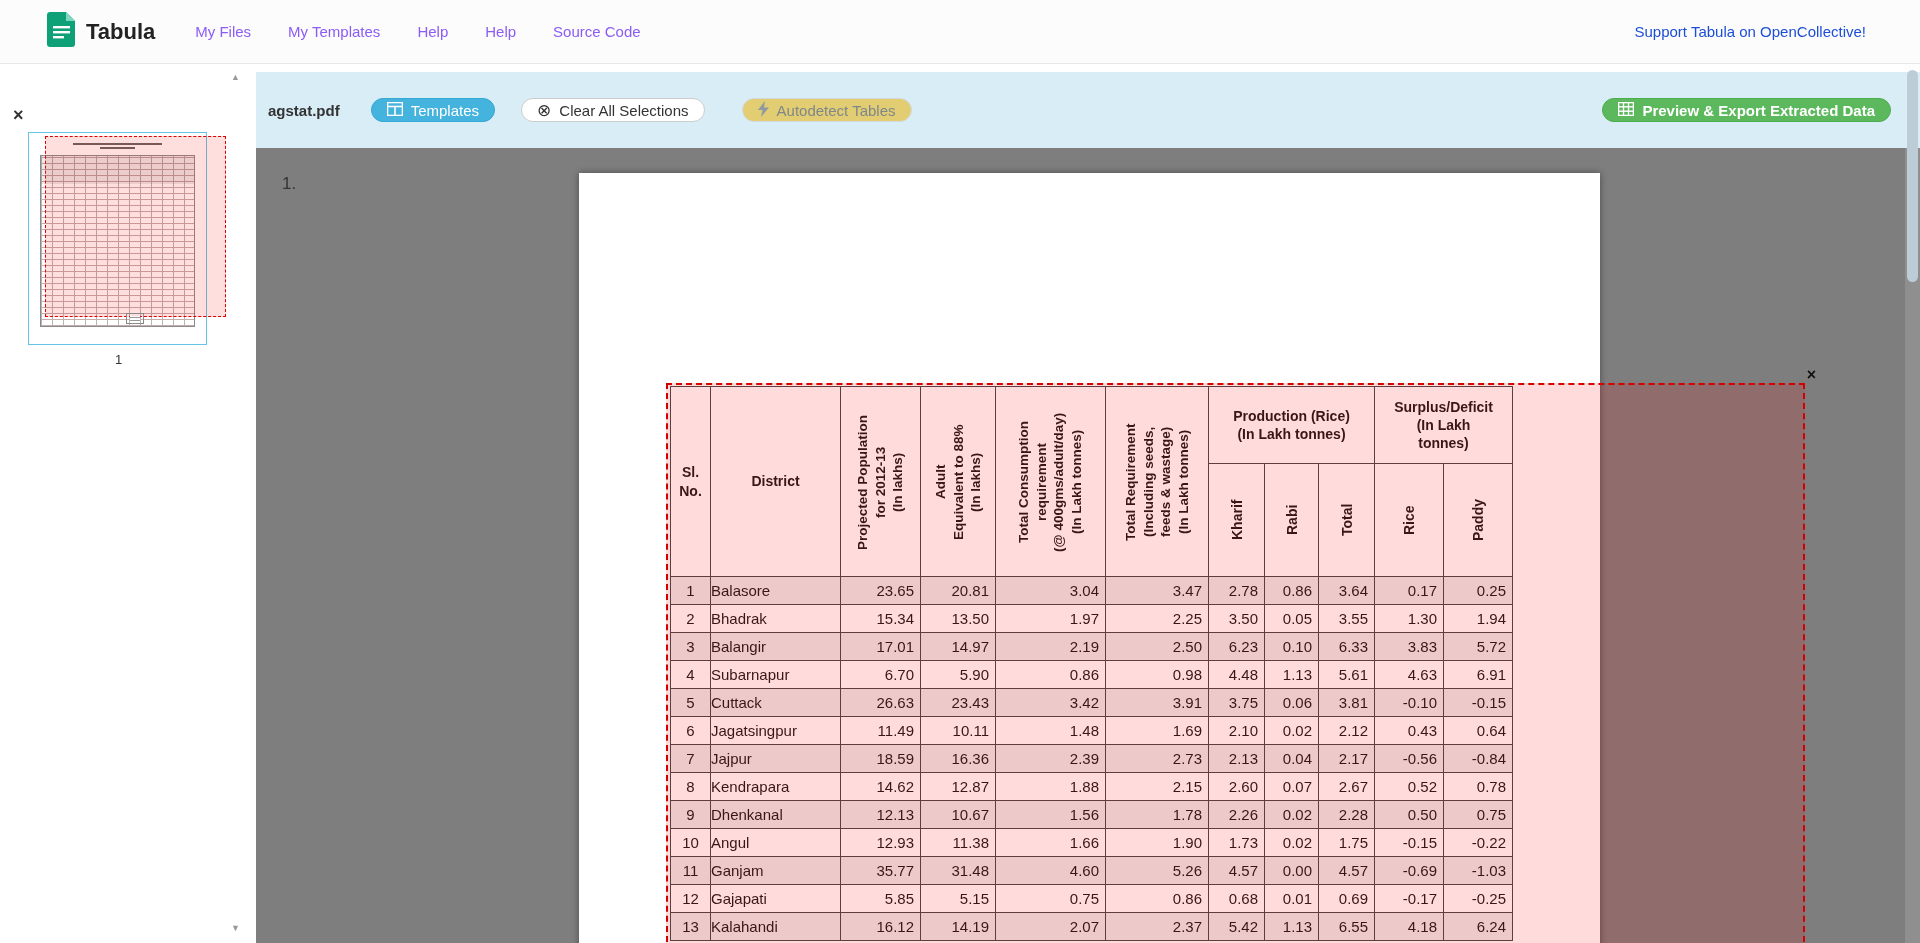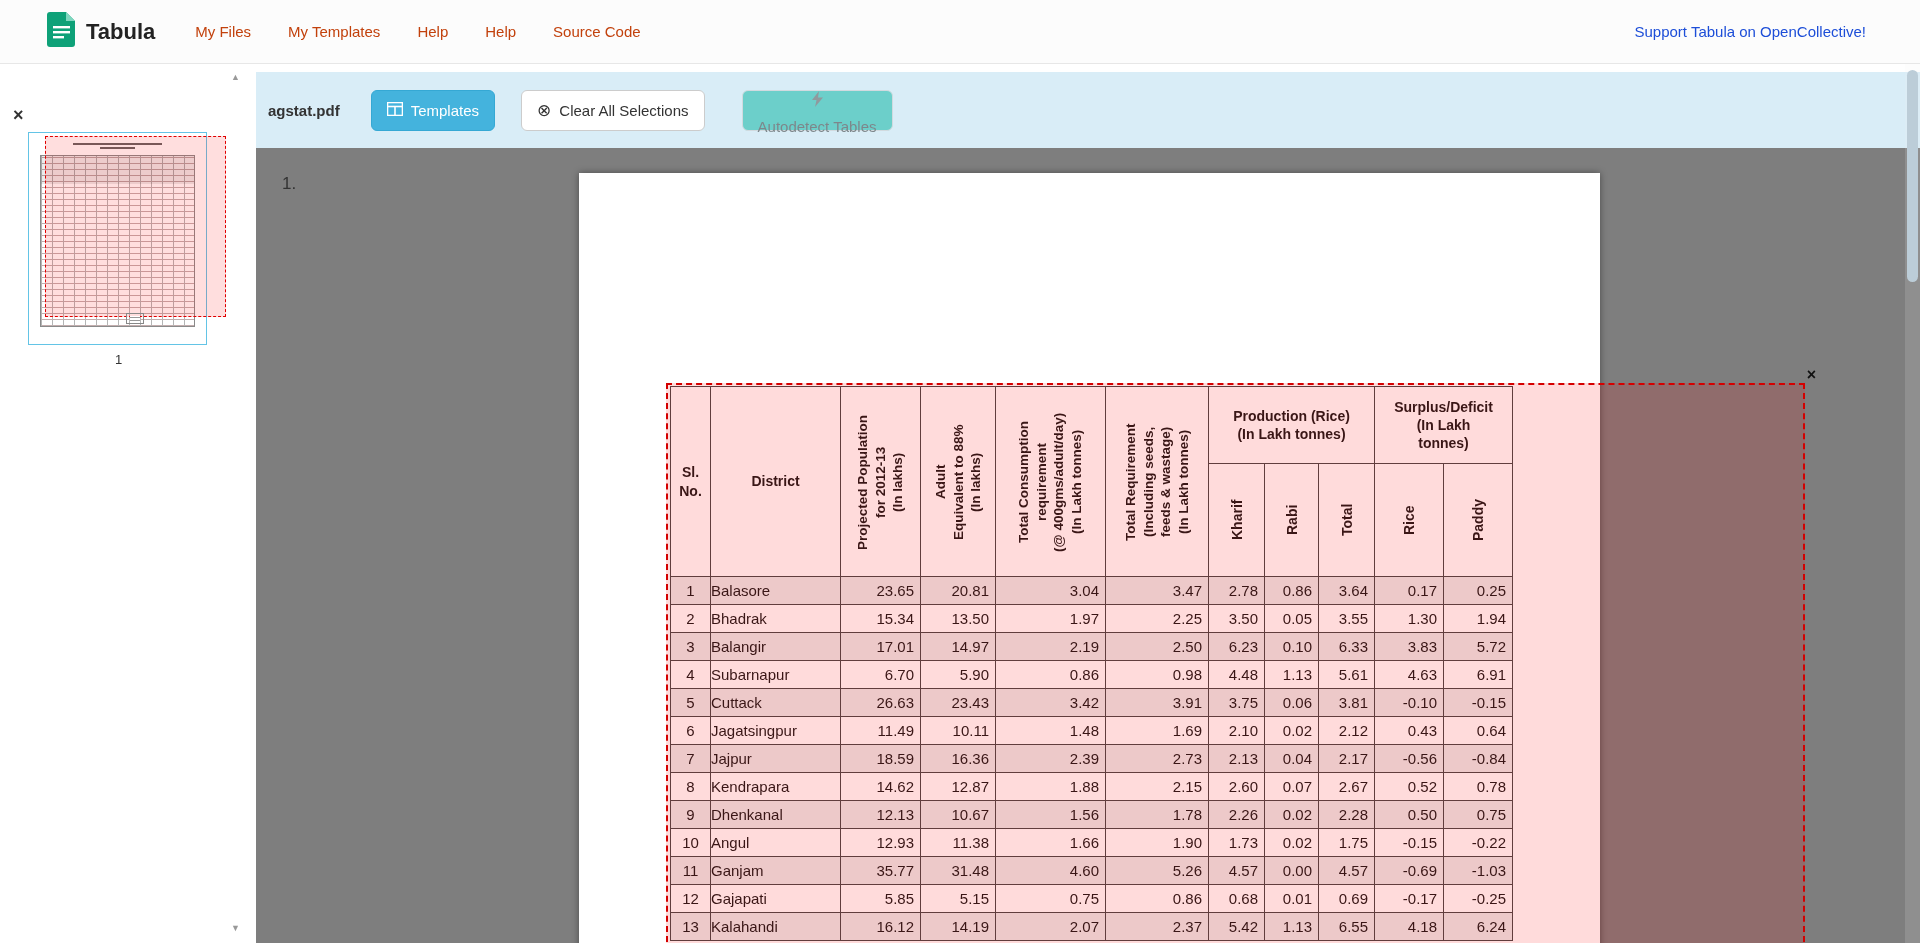--- a/index.html
+++ b/index.html
@@ -12,21 +12,21 @@
 
   
   .navbar {
     position: absolute; top: 0; left: 0; width: 100%; height: 64px;
     background: #fcfcfc; border-bottom: 1px solid #e7e7e7;
     display: flex; align-items: center; z-index: 30;
   }
   .brand { display: flex; align-items: center; margin-left: 47px; cursor: pointer; }
   .brand-name { font-size: 22px; font-weight: bold; color: #222; margin-left: 10px; }
   .nav-items { display: flex; gap: 37px; margin-left: 40px; }
-  .nav-item { font-size: 15px; color: #c2410c; cursor: pointer; white-space: nowrap; }
+  .nav-item { font-size: 15px; color: #8b5cf6; cursor: pointer; white-space: nowrap; }
   .support { margin-left: auto; margin-right: 54px; font-size: 15px; color: #1d4ed8; cursor: pointer; }
 
   
   .sidebar { position: absolute; top: 64px; left: 0; width: 256px; bottom: 0; background: #fff; z-index: 20; }
   .thumb-close { position: absolute; top: 42px; left: 13px; font-size: 18px; line-height: 18px; color: #333; font-weight: bold; cursor: pointer; }
   .thumbnail { position: absolute; top: 68px; left: 28px; width: 179px; height: 213px; border: 1px solid #63c4e6; background: #fff; cursor: pointer; }
   .thumb-doc-title { position: absolute; top: 10px; left: 25%; width: 50%; height: 2px; background: #666; }
   .thumb-doc-title::after { content: ''; position: absolute; top: 4px; left: 30%; width: 40%; height: 2px; background: #666; }
   .thumb-table {
     position: absolute; top: 22px; left: 11px; width: 155px; height: 172px; border: 1px solid #8a8a8a;
@@ -50,27 +50,27 @@
   .side-scroll-up { top: 8px; }
   .side-scroll-down { bottom: 10px; }
 
   
   .toolbar {
     position: absolute; top: 72px; left: 256px; right: 0; height: 76px;
     background: #d9edf7; display: flex; align-items: center; z-index: 10;
   }
   .filename { margin-left: 12px; font-size: 15px; font-weight: bold; color: #333; white-space: nowrap; }
   .btn {
-    height: 41px; border-radius: 6px; font-size: 15px;
+    height: 24px; border-radius: 16px; font-size: 15px;
     display: inline-flex; align-items: center; gap: 8px; padding: 0 15px;
     cursor: pointer; border: 1px solid transparent; white-space: nowrap;
   }
   .btn-templates { background: #44b3dd; border-color: #35a8d4; color: #fff; margin-left: 31px; }
   .btn-clear { background: #fff; border-color: #cccccc; color: #333; margin-left: 26px; }
-  .btn-autodetect { background: #14b8a6; border-color: #cccccc; color: #333; opacity: 0.55; margin-left: 37px; cursor: default; flex-direction: column; }
+  .btn-autodetect { background: #eab308; border-color: #cccccc; color: #333; opacity: 0.55; margin-left: 37px; cursor: default; }
   .btn-export { background: #5cb85c; border-color: #4cae4c; color: #fff; margin-left: auto; margin-right: 29px; font-weight: bold; }
   .icon-circle-x { font-size: 17px; line-height: 17px; color: #333; }
 
   
   .viewer { position: absolute; top: 140px; left: 256px; right: 0; bottom: 0; background: #7e7e7e; overflow: hidden; z-index: 5; }
   .page-label { position: absolute; left: 26px; top: 34px; font-size: 17px; color: #333; }
   .pdf-page {
     position: absolute; left: 323px; top: 33px; width: 1021px; height: 1400px;
     background: #fff; box-shadow: 0 0 7px rgba(0,0,0,0.4);
   }
@@ -172,20 +172,32 @@
 
   <button class="btn btn-autodetect">
     <span>
       <svg width="11" height="16" viewBox="0 0 11 16">
         <polygon points="7,0 0,9 4.5,9 3,16 11,6.5 6,6.5" fill="#555"></polygon>
       </svg>
     </span>
     <span>Autodetect Tables</span>
   </button>
 
+  <button class="btn btn-export">
+    <span>
+      <svg width="16" height="14" viewBox="0 0 16 14">
+        <rect x="0.5" y="0.5" width="15" height="13" fill="none" stroke="#fff" stroke-width="1.6"></rect>
+        <line x1="0" y1="4.8" x2="16" y2="4.8" stroke="#fff" stroke-width="1.4"></line>
+        <line x1="0" y1="9.2" x2="16" y2="9.2" stroke="#fff" stroke-width="1.4"></line>
+        <line x1="5.5" y1="0" x2="5.5" y2="14" stroke="#fff" stroke-width="1.4"></line>
+        <line x1="10.5" y1="0" x2="10.5" y2="14" stroke="#fff" stroke-width="1.4"></line>
+      </svg>
+    </span>
+    <span>Preview &amp; Export Extracted Data</span>
+  </button>
 </div>
 
 <div class="viewer">
   <div class="page-label">1.</div>
 
   <div class="pdf-page">
 
     <table class="doc-table">
       <colgroup>
         <col style="width:40px">

